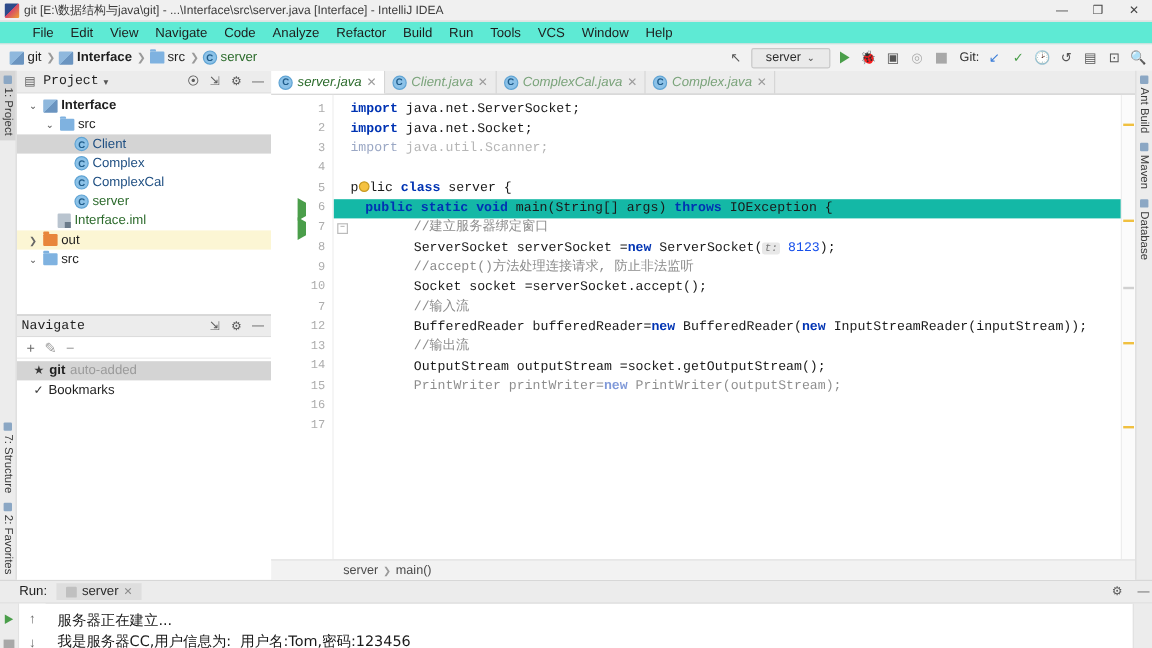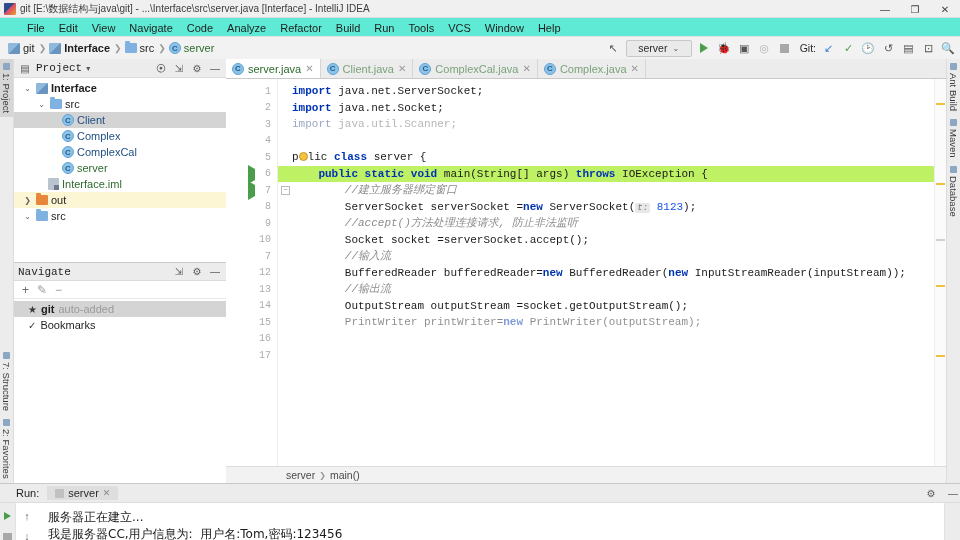--- a/index.html
+++ b/index.html
@@ -139,44 +139,44 @@
 
   
   #editor-col { flex: 1; display: flex; flex-direction: column; background: #fff; min-width: 0; }
 
   #tabbar { height: 20px; background: #ececec; display: flex; align-items: stretch; border-bottom: 1px solid #c9c9c9; flex: none; }
   .etab {
     display: flex; align-items: center; gap: 4px; padding: 0 6px;
     border-right: 1px solid #d6d6d6; font-size: 11px; white-space: nowrap;
   }
   .etab.active { background: #fff; }
-  .etab .tname { color: #2b6b2b; }
+  .etab .tname { color: #2b6b2b; font-style: italic; }
   .etab.inactive .tname { color: #7aa37a; }
   .etab .tclose { color: #9a9a9a; font-size: 10px; }
 
   #editor-body { flex: 1; display: flex; position: relative; overflow: hidden; background: #fff; }
   #gutter {
     width: 52px; flex: none; background: #fff; border-right: 1px solid #eee;
     position: relative; padding-top: 4px;
   }
   .gline {
     height: 16.5px; display: flex; align-items: center; justify-content: flex-end;
     padding-right: 6px; font-size: 10px; color: #adadad;
     font-family: "Liberation Mono", monospace; position: relative;
   }
   .gmark { position: absolute; right: 22px; top: 3px; }
   .fold { position: absolute; right: -13px; top: 4px; width: 9px; height: 9px; border: 1px solid #bbb; color:#888; font-size:7px; line-height:7px; text-align:center; background:#fff;}
   #code {
     flex: 1; padding: 4px 0 0 14px; font-family: "Liberation Mono", monospace;
     font-size: 11px; position: relative; overflow: hidden; min-width: 0;
   }
   .cline { height: 16.5px; line-height: 16.5px; white-space: pre; }
-  .cline.hl { background: #bef264; margin-left: -14px; padding-left: 14px; }
+  .cline.hl { background: #14b8a6; margin-left: -14px; padding-left: 0; }
   .kw { color: #0033b3; font-weight: bold; }
-  .cm { color: #8c8c8c; font-style: italic; }
+  .cm { color: #8c8c8c; }
   .num { color: #1750eb; }
   .hint { background: #e8e8e8; color: #777; font-size: 9px; border-radius: 2px; padding: 0 2px; font-style: italic;}
   .bulb { display:inline-block; width:9px;height:9px;border-radius:50%;background:#f5c242;border:1px solid #c79a22;vertical-align:-1px; }
 
   #scroll-marks { position: absolute; right: 0; top: 0; width: 12px; height: 100%; background: #fbfbfb; border-left:1px solid #ededed;}
   .smark { position: absolute; right: 1px; width: 9px; height: 2px; }
 
   #editor-crumb {
     height: 17px; background: #f2f2f2; border-top: 1px solid #dcdcdc;
     display: flex; align-items: center; padding-left: 60px; gap: 4px; flex: none;

